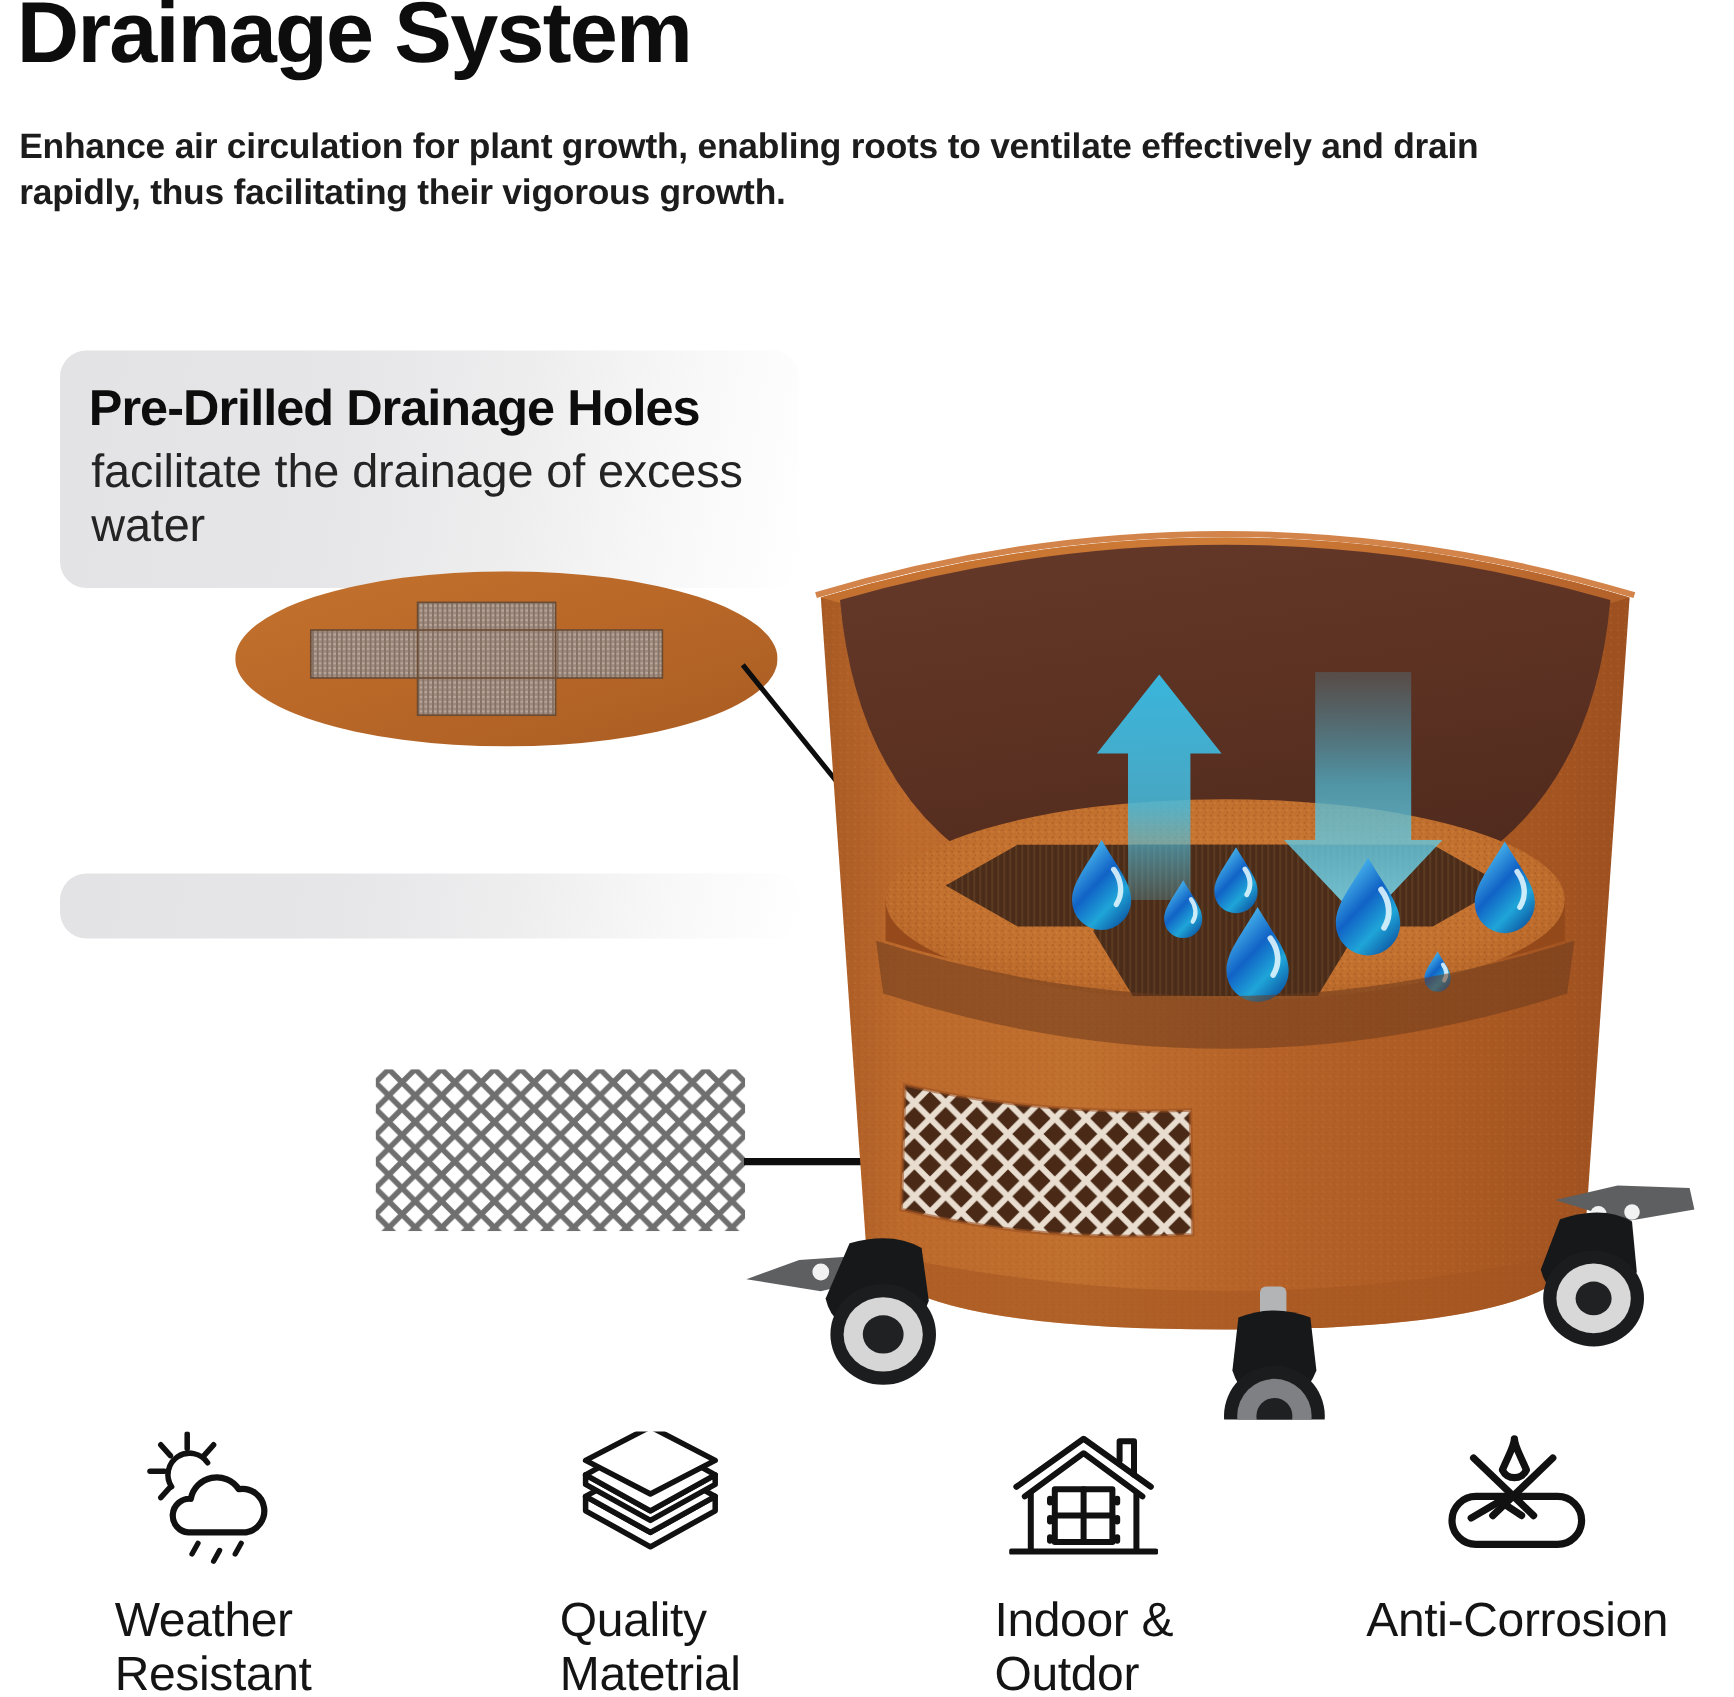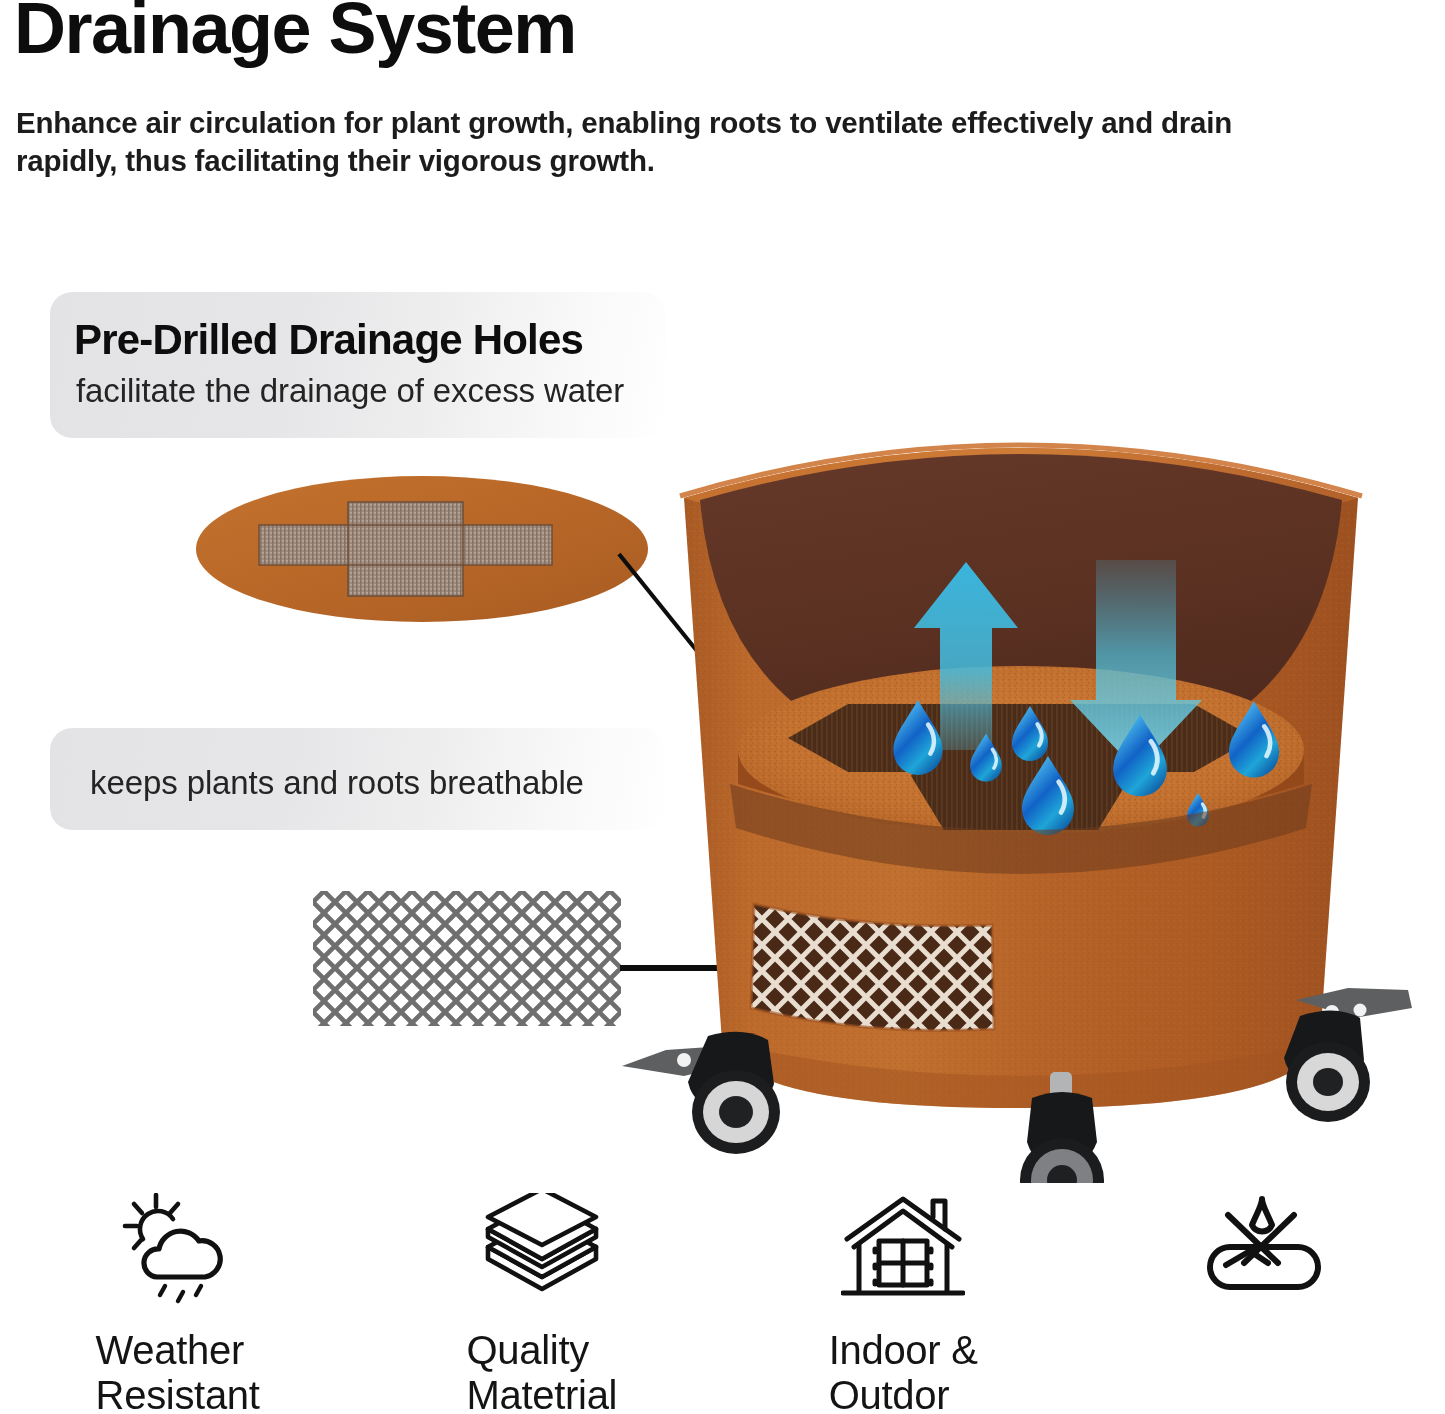--- a/index.html
+++ b/index.html
@@ -28,21 +28,21 @@
     border-radius:22px;
     background:linear-gradient(100deg,#e3e3e5 0%,#e6e6e8 38%,#eeeeef 62%,#f8f8f9 82%,#ffffff 100%);
     padding:26px 30px 28px 38px;
     box-sizing:border-box;
   }
   .callout h2{
     margin:0;font-size:42px;font-weight:bold;letter-spacing:-0.8px;
     color:#0d0d0d;line-height:1.05;
   }
   .callout p{
-    margin:10px 0 0 2px;font-size:33px;font-weight:400;color:#242424;
+    margin:10px 0 0 2px;font-size:39px;font-weight:400;color:#242424;
     letter-spacing:-0.1px;line-height:1.15;
   }
   #callout-drainage-holes{left:50px;top:292px;width:616px;padding-left:24px;}
   #callout-hollow-grid{left:50px;top:728px;width:616px;}
 
   
   #detail-drain-hole{left:196px;top:476px;width:452px;height:146px;}
   #detail-mesh-swatch{left:313px;top:891px;width:308px;height:135px;}
 
   
@@ -74,21 +74,20 @@
 <div class="abs" id="page-title">Drainage System</div>
 
 <div class="abs" id="page-subtitle">Enhance air circulation for plant growth, enabling roots to ventilate effectively and drain rapidly, thus facilitating their vigorous growth.</div>
 
 <div class="abs callout" id="callout-drainage-holes">
   <h2>Pre-Drilled Drainage Holes</h2>
   <p>facilitate the drainage of excess water</p>
 </div>
 
 <div class="abs callout" id="callout-hollow-grid">
-  <p>keeps plants and roots breathable</p>
 </div>
 
 <svg class="abs" id="detail-drain-hole" viewBox="0 0 452 146">
   <defs>
     <clipPath id="clipEllipse">
       <ellipse cx="226" cy="73" rx="226" ry="73"></ellipse>
     </clipPath>
     <linearGradient id="ellipseRust" x1="0" y1="0" x2="1" y2="1">
       <stop offset="0%" stop-color="#c4722e"></stop>
       <stop offset="45%" stop-color="#b96828"></stop>
@@ -392,15 +391,16 @@
 
           <path d="M58 30 C 63 18, 68 10, 68 4 C 68 10, 73 18, 78 30 A 11 11 0 0 1 58 30 Z"></path>
 
           <line x1="34" y1="20" x2="84" y2="68"></line>
           <line x1="100" y1="20" x2="50" y2="68"></line>
           <line x1="32" y1="70" x2="56" y2="56"></line>
           <line x1="56" y1="56" x2="74" y2="68"></line>
         </g>
       </svg>
     </div>
+    <div class="flabel">Anti-Corrosion</div>
   </div>
 
 </div>
 
 </body></html>

